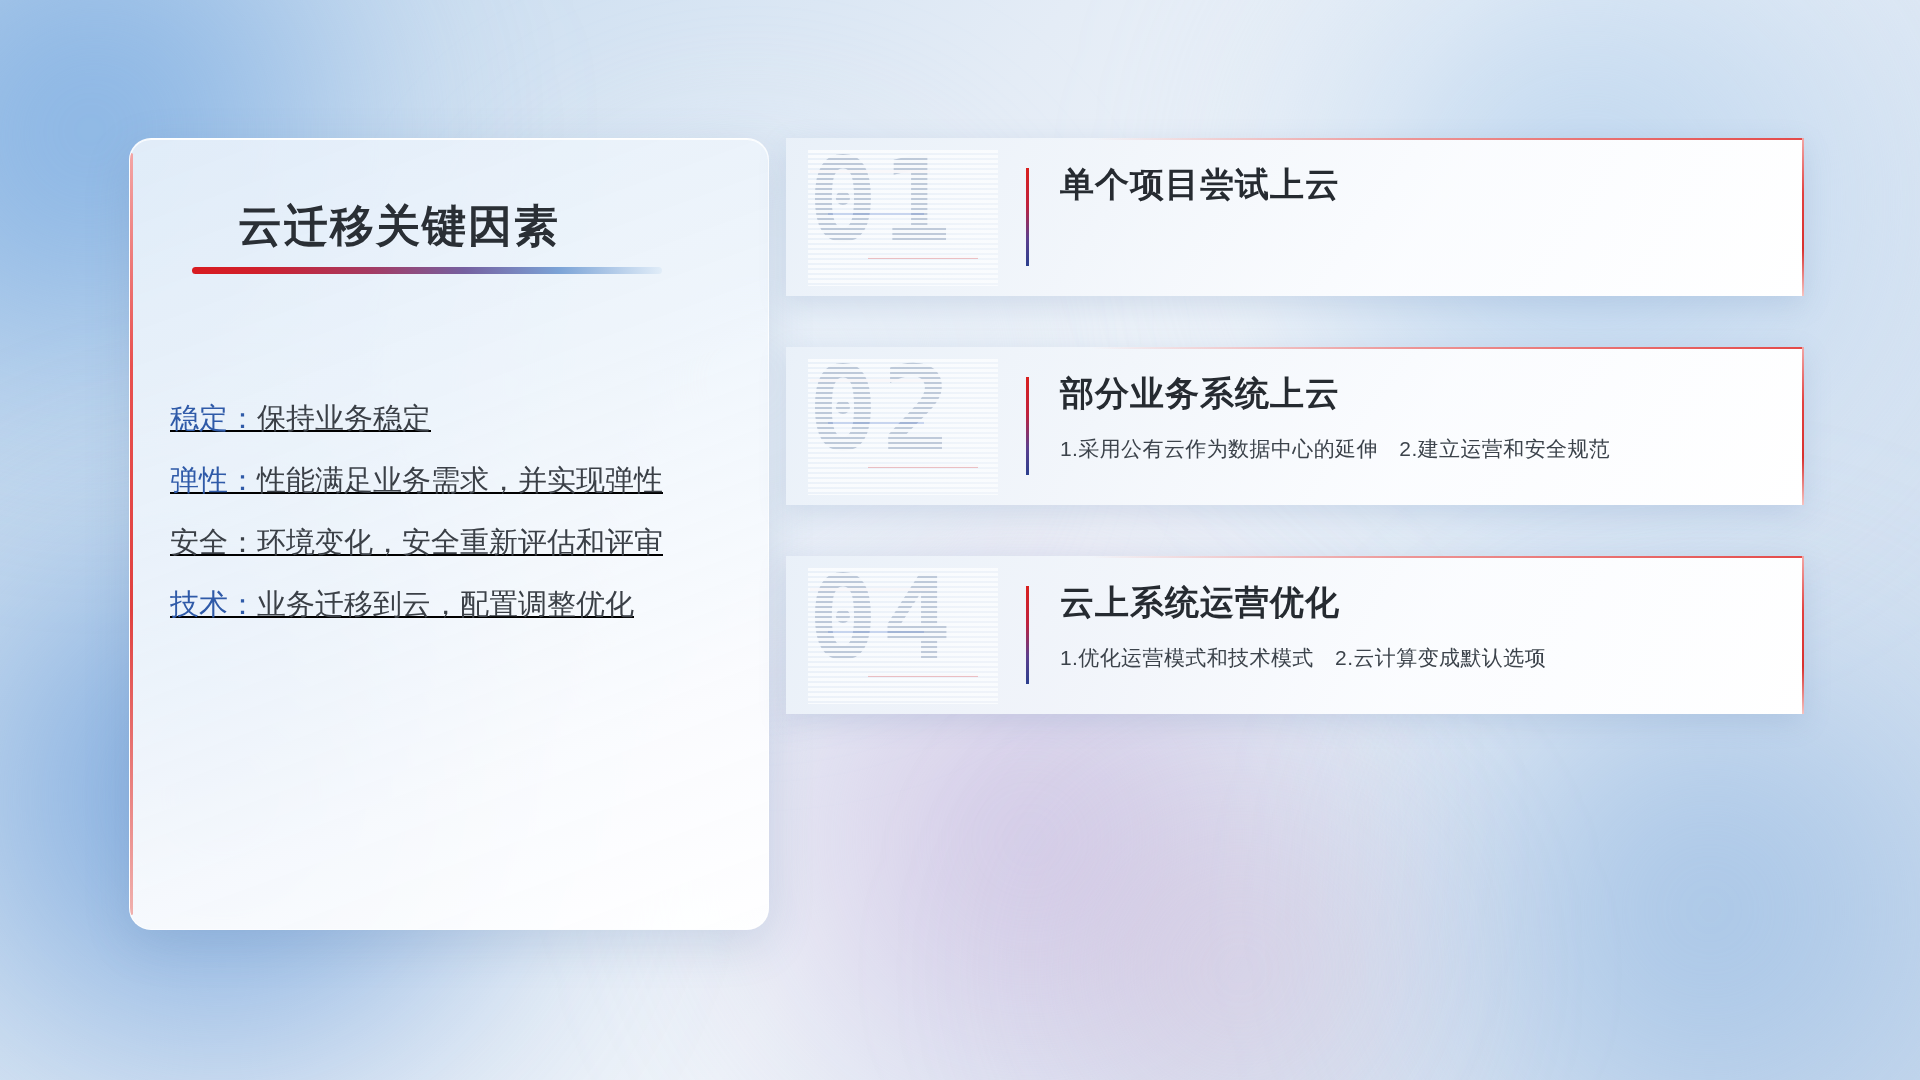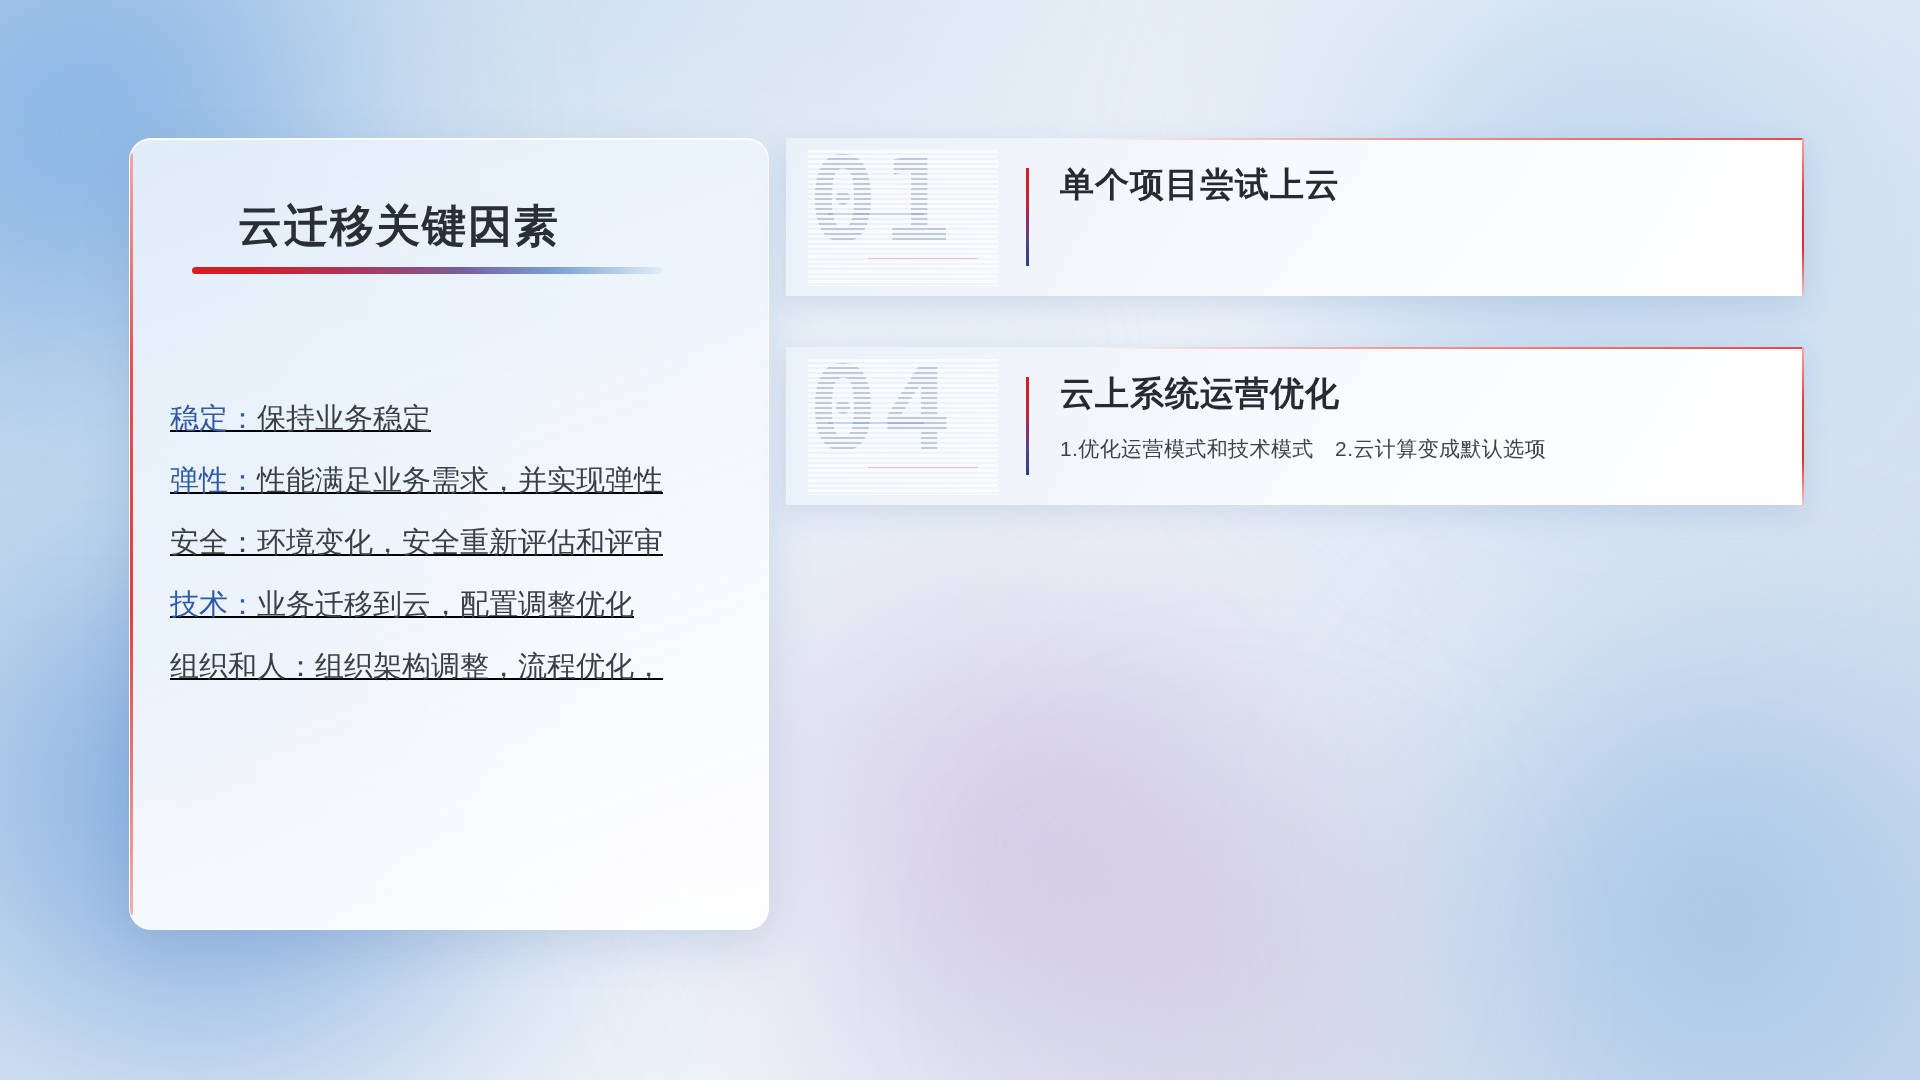--- a/index.html
+++ b/index.html
@@ -159,40 +159,49 @@
       </div>
       <div class="factor-row">
         <span class="factor-label">弹性：</span><span class="factor-text">性能满足业务需求，并实现弹性</span>
       </div>
       <div class="factor-row">
         <span class="factor-label plain">安全：</span><span class="factor-text">环境变化，安全重新评估和评审</span>
       </div>
       <div class="factor-row">
         <span class="factor-label">技术：</span><span class="factor-text">业务迁移到云，配置调整优化</span>
       </div>
-      <div class="factor-row">
-        <span class="factor-label plain">组织和人：</span><span class="factor-text">组织架构调整，流程优化，</span>
-      </div>
     </div>
   </section>
 
   <section id="cards">
 
     <article class="card">
       <div class="card-num">
         <span class="glyph">01</span>
         <span class="tintA"></span>
         <span class="tintC"></span>
         <span class="tintB"></span>
         <span class="stripes"></span>
       </div>
       <div class="card-divider"></div>
       <h2 class="card-title">单个项目尝试上云</h2>
     </article>
 
+    <article class="card">
+      <div class="card-num">
+        <span class="glyph">02</span>
+        <span class="tintA"></span>
+        <span class="tintC"></span>
+        <span class="tintB"></span>
+        <span class="stripes"></span>
+      </div>
+      <div class="card-divider"></div>
+      <h2 class="card-title">部分业务系统上云</h2>
+      <p class="card-sub">1.采用公有云作为数据中心的延伸　2.建立运营和安全规范</p>
+    </article>
 
 
     <article class="card">
       <div class="card-num">
         <span class="glyph">04</span>
         <span class="tintA"></span>
         <span class="tintC"></span>
         <span class="tintB"></span>
         <span class="stripes"></span>
       </div>

